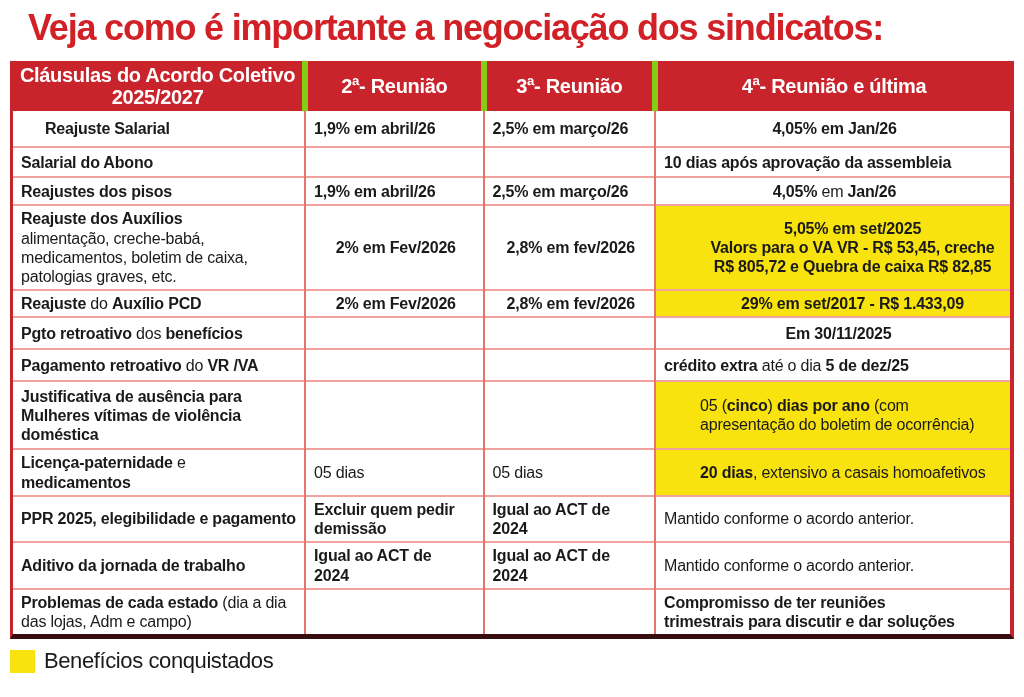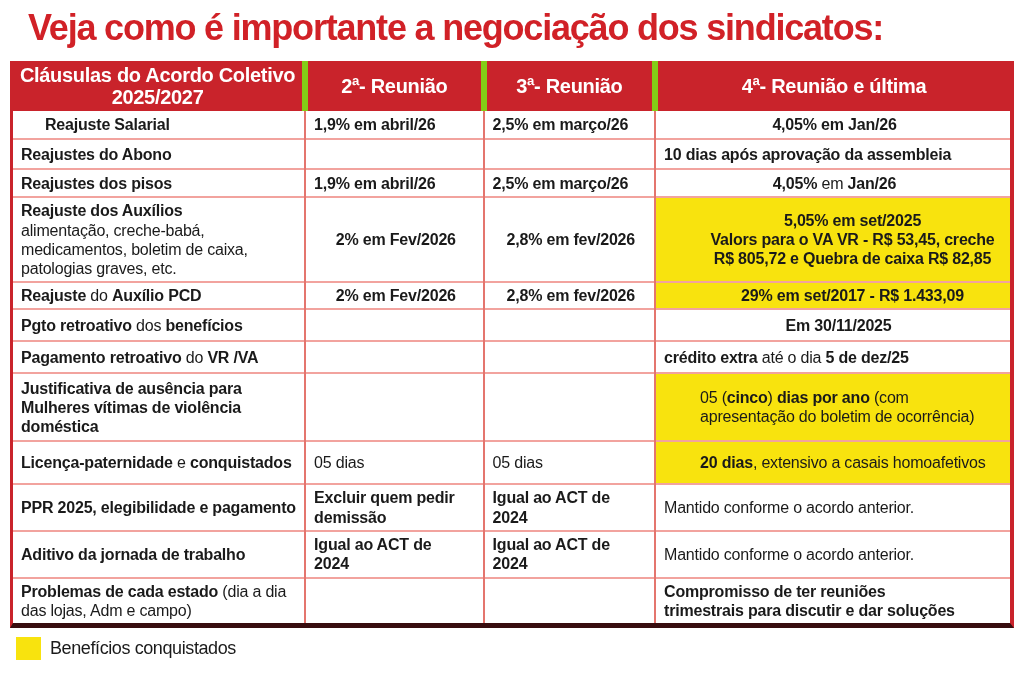--- a/index.html
+++ b/index.html
@@ -42,22 +42,22 @@
     letter-spacing:-0.2px;
   }
   tbody td:first-child{border-left:none;}
   tbody tr:first-child td{border-top:none;}
   td.al{text-align:left;}
   td.ac{text-align:center;}
   td.y{background:var(--yellow);padding-left:44px;}
   .b{font-weight:700;}
   .r{font-weight:400;}
   .legend{
-    display:flex;align-items:center;gap:9px;margin:9px 0 0 16px;
-    font-size:18px;font-weight:400;letter-spacing:-0.4px;
+    display:flex;align-items:center;gap:9px;margin:9px 0 0 10px;
+    font-size:22px;font-weight:400;letter-spacing:-0.4px;
   }
   .swatch{width:25px;height:23px;background:var(--yellow);display:inline-block;flex:0 0 auto;}
 </style>
 </head>
 <body>
 
 <div class="page">
   <div class="title">Veja como é importante a negociação dos sindicatos:</div>
 
   <div class="tablewrap">
@@ -71,27 +71,27 @@
       <thead>
         <tr id="header-row">
             <th>Cláusulas do Acordo Coletivo 2025/2027</th>
             <th>2ª- Reunião</th>
             <th>3ª- Reunião</th>
             <th>4ª- Reunião e última</th>
           </tr>
       </thead>
       <tbody id="table-body">
           <tr>
-            <td class="al" style="height: 28px; padding-left: 32px;"><span class="b">Reajuste Salarial</span></td>
+            <td class="al" style="height: 36px; padding-left: 32px;"><span class="b">Reajuste Salarial</span></td>
             <td class="al" style="height: 28px;"><span class="b">1,9% em abril/26</span></td>
             <td class="al" style="height: 28px;"><span class="b">2,5% em março/26</span></td>
             <td class="ac" style="height: 28px;"><span class="b">4,05% em Jan/26</span></td>
           </tr>
           <tr>
-            <td class="al" style="height: 30px;"><span class="b">Reajustes do Abono</span></td>
+            <td class="al" style="height: 30px;"><span class="b">Salarial do Abono</span></td>
             <td class="al" style="height: 30px;"></td>
             <td class="al" style="height: 30px;"></td>
             <td class="al" style="height: 30px;"><span class="b">10 dias após aprovação da assembleia</span></td>
           </tr>
           <tr>
             <td class="al" style="height: 28px;"><span class="b">Reajustes dos pisos</span></td>
             <td class="al" style="height: 28px;"><span class="b">1,9% em abril/26</span></td>
             <td class="al" style="height: 28px;"><span class="b">2,5% em março/26</span></td>
             <td class="ac" style="height: 28px;"><span class="b">4,05%</span><span class="r"> em </span><span class="b">Jan/26</span></td>
           </tr>
@@ -119,21 +119,21 @@
             <td class="al" style="height: 32px;"></td>
             <td class="al" style="height: 32px;"><span class="b">crédito extra</span><span class="r"> até o dia </span><span class="b">5 de dez/25</span></td>
           </tr>
           <tr>
             <td class="al" style="height: 68px;"><span class="b">Justificativa de ausência para Mulheres vítimas de violência doméstica</span></td>
             <td class="al" style="height: 68px;"></td>
             <td class="al" style="height: 68px;"></td>
             <td class="al y" style="height: 68px;"><span class="r">05 (</span><span class="b">cinco</span><span class="r">)  </span><span class="b">dias por ano</span><span class="r"> (com</span><br><span class="r">apresentação do boletim de ocorrência)</span></td>
           </tr>
           <tr>
-            <td class="al" style="height: 43px;"><span class="b">Licença-paternidade</span><span class="r"> e </span><span class="b">conquistados</span></td>
+            <td class="al" style="height: 43px;"><span class="b">Licença-paternidade</span><span class="r"> e </span><span class="b">medicamentos</span></td>
             <td class="al" style="height: 43px;"><span class="r">05 dias</span></td>
             <td class="al" style="height: 43px;"><span class="r">05 dias</span></td>
             <td class="al y" style="height: 43px;"><span class="b">20 dias</span><span class="r">, extensivo a casais homoafetivos</span></td>
           </tr>
           <tr>
             <td class="al" style="height: 45px;"><span class="b">PPR 2025, elegibilidade e pagamento</span></td>
             <td class="al" style="height: 45px;"><span class="b">Excluir quem pedir</span><br><span class="b">demissão</span></td>
             <td class="al" style="height: 45px;"><span class="b">Igual ao ACT de</span><br><span class="b">2024</span></td>
             <td class="al" style="height: 45px;"><span class="r">Mantido conforme o acordo anterior.</span></td>
           </tr>

